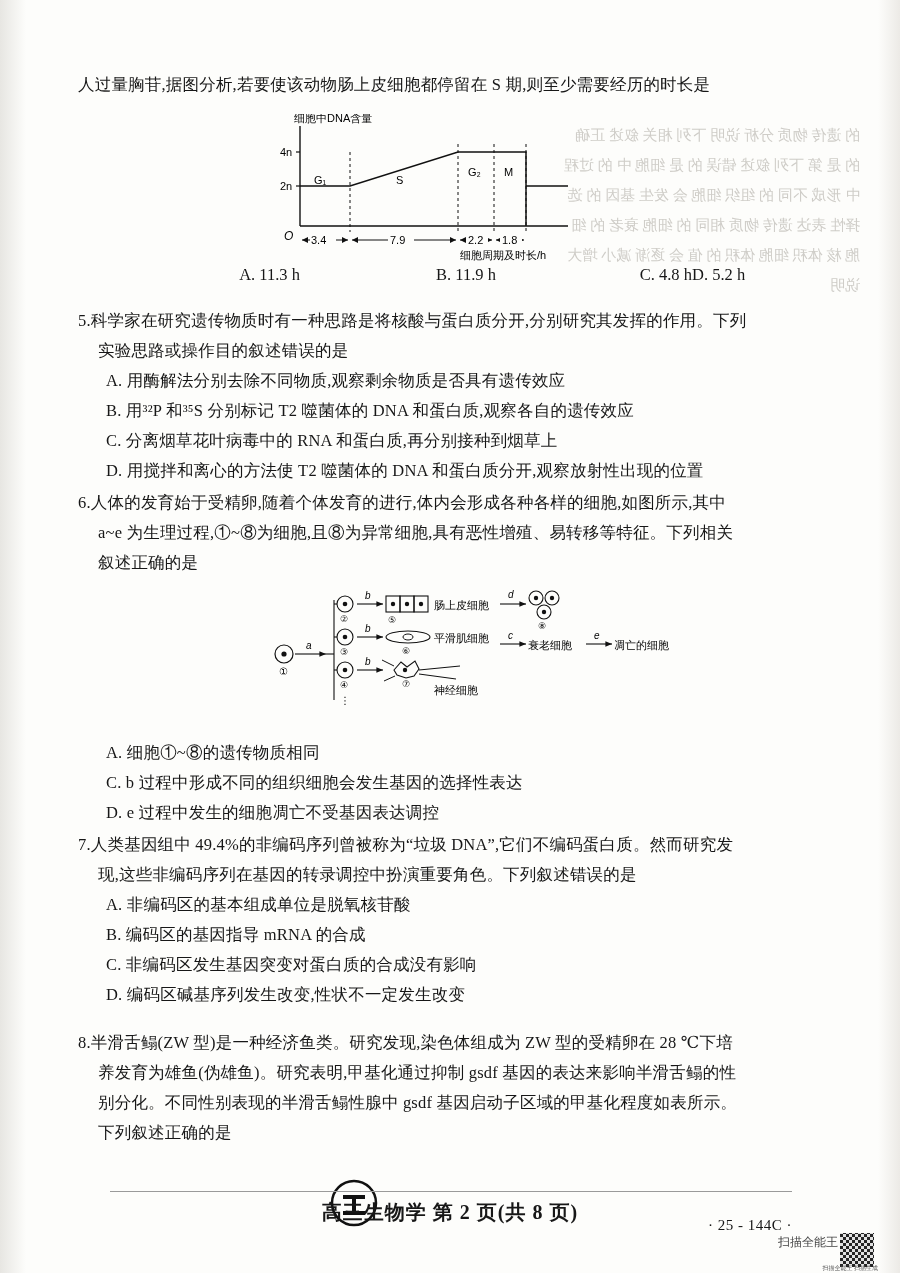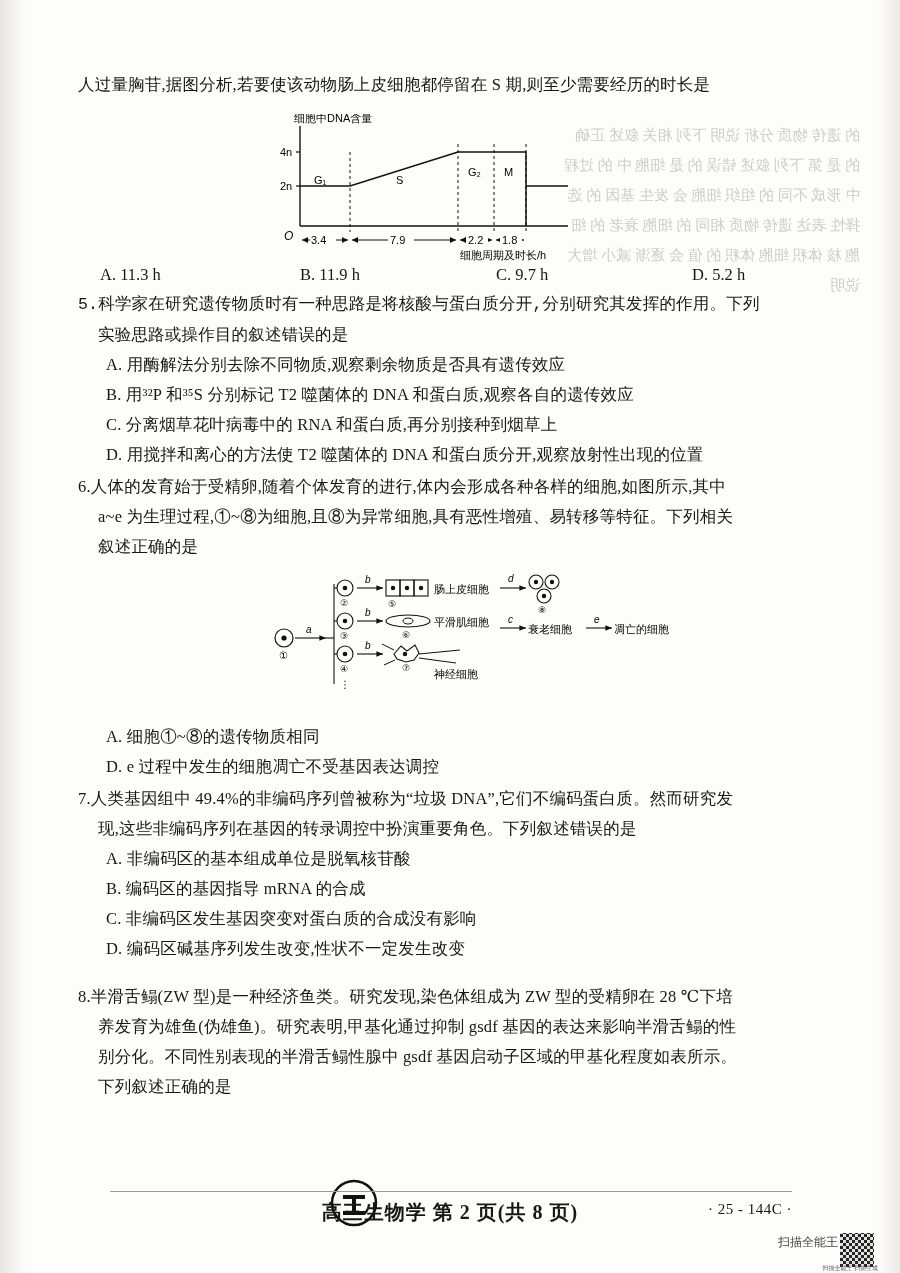--- a/index.html
+++ b/index.html
@@ -42,20 +42,21 @@
     line-height: 30px;
     letter-spacing: 0.2px;
   }
   .para {
     margin-bottom: 14px;
   }
   .opt-row {
     display: flex;
     font-size: 16.5px;
     line-height: 30px;
+    text-align: right;
   }
   .opt-row > div { white-space: nowrap; }
   .qnum {
     display: inline-block;
   }
   .body-indent {
     padding-left: 20px;
   }
   .opts-indent {
     padding-left: 28px;
@@ -106,21 +107,21 @@
     left: 0; right: 0;
     top: 8px;
     text-align: center;
     font-size: 20px;
     font-weight: bold;
     letter-spacing: 1px;
   }
   .footer-right {
     position: absolute;
     right: 108px;
-    top: 10px;
+    top: 26px;
     font-size: 15px;
     letter-spacing: 0.5px;
   }
   .logo {
     position: absolute;
     left: 330px;
     bottom: 46px;
     width: 48px;
     height: 48px;
   }
@@ -233,25 +234,25 @@
         <text x="224" y="130" font-size="11">1.8</text>
 
         <text x="182" y="145" font-size="11">细胞周期及时长/h</text>
       </svg>
     </div>
   </div>
 
   <div class="opt-row" style="padding-left:22px; margin-top:-6px;">
     <div style="width:200px;">A. 11.3 h</div>
     <div style="width:196px;">B. 11.9 h</div>
-    <div style="width:196px;">C. 9.7 h</div>
+    <div style="width:196px;">C. 4.8 h</div>
     <div>D. 5.2 h</div>
   </div>
 
-  <div class="q-line" style="margin-top:0;font-family:Liberation Mono, monospace;">
+  <div class="q-line" style="margin-top:16px;">
     <span class="qnum">5.</span><span>科学家在研究遗传物质时有一种思路是将核酸与蛋白质分开,分别研究其发挥的作用。下列</span>
   </div>
   <div class="q-line body-indent">实验思路或操作目的叙述错误的是</div>
   <div class="q-line opts-indent">
     <span>A. </span><span>用酶解法分别去除不同物质,观察剩余物质是否具有遗传效应</span>
   </div>
   <div class="q-line opts-indent">
     <span>B. </span><span>用³²P 和³⁵S 分别标记 T2 噬菌体的 DNA 和蛋白质,观察各自的遗传效应</span>
   </div>
   <div class="q-line opts-indent">
@@ -348,20 +349,21 @@
         <text x="260" y="67" font-size="11" font-family="'Liberation Sans',sans-serif">衰老细胞</text>
 
         <line x1="318" y1="62" x2="344" y2="62" stroke="#111" stroke-width="1.1" marker-end="url(#ah)"></line>
         <text x="326" y="57" font-size="10" font-style="italic">e</text>
         <text x="346" y="67" font-size="11" font-family="'Liberation Sans',sans-serif">凋亡的细胞</text>
       </svg>
     </div>
   </div>
 
   <div class="q-line opts-indent">A. 细胞①~⑧的遗传物质相同</div>
+  <div class="q-line opts-indent">C. b 过程中形成不同的组织细胞会发生基因的选择性表达</div>
   <div class="q-line opts-indent">D. e 过程中发生的细胞凋亡不受基因表达调控</div>
 
   <div class="q-line" style="margin-top:2px;">
     <span class="qnum">7.</span><span>人类基因组中 49.4%的非编码序列曾被称为“垃圾 DNA”,它们不编码蛋白质。然而研究发</span>
   </div>
   <div class="q-line body-indent">现,这些非编码序列在基因的转录调控中扮演重要角色。下列叙述错误的是</div>
   <div class="q-line opts-indent">A. 非编码区的基本组成单位是脱氧核苷酸</div>
   <div class="q-line opts-indent">B. 编码区的基因指导 mRNA 的合成</div>
   <div class="q-line opts-indent">C. 非编码区发生基因突变对蛋白质的合成没有影响</div>
   <div class="q-line opts-indent">D. 编码区碱基序列发生改变,性状不一定发生改变</div>

